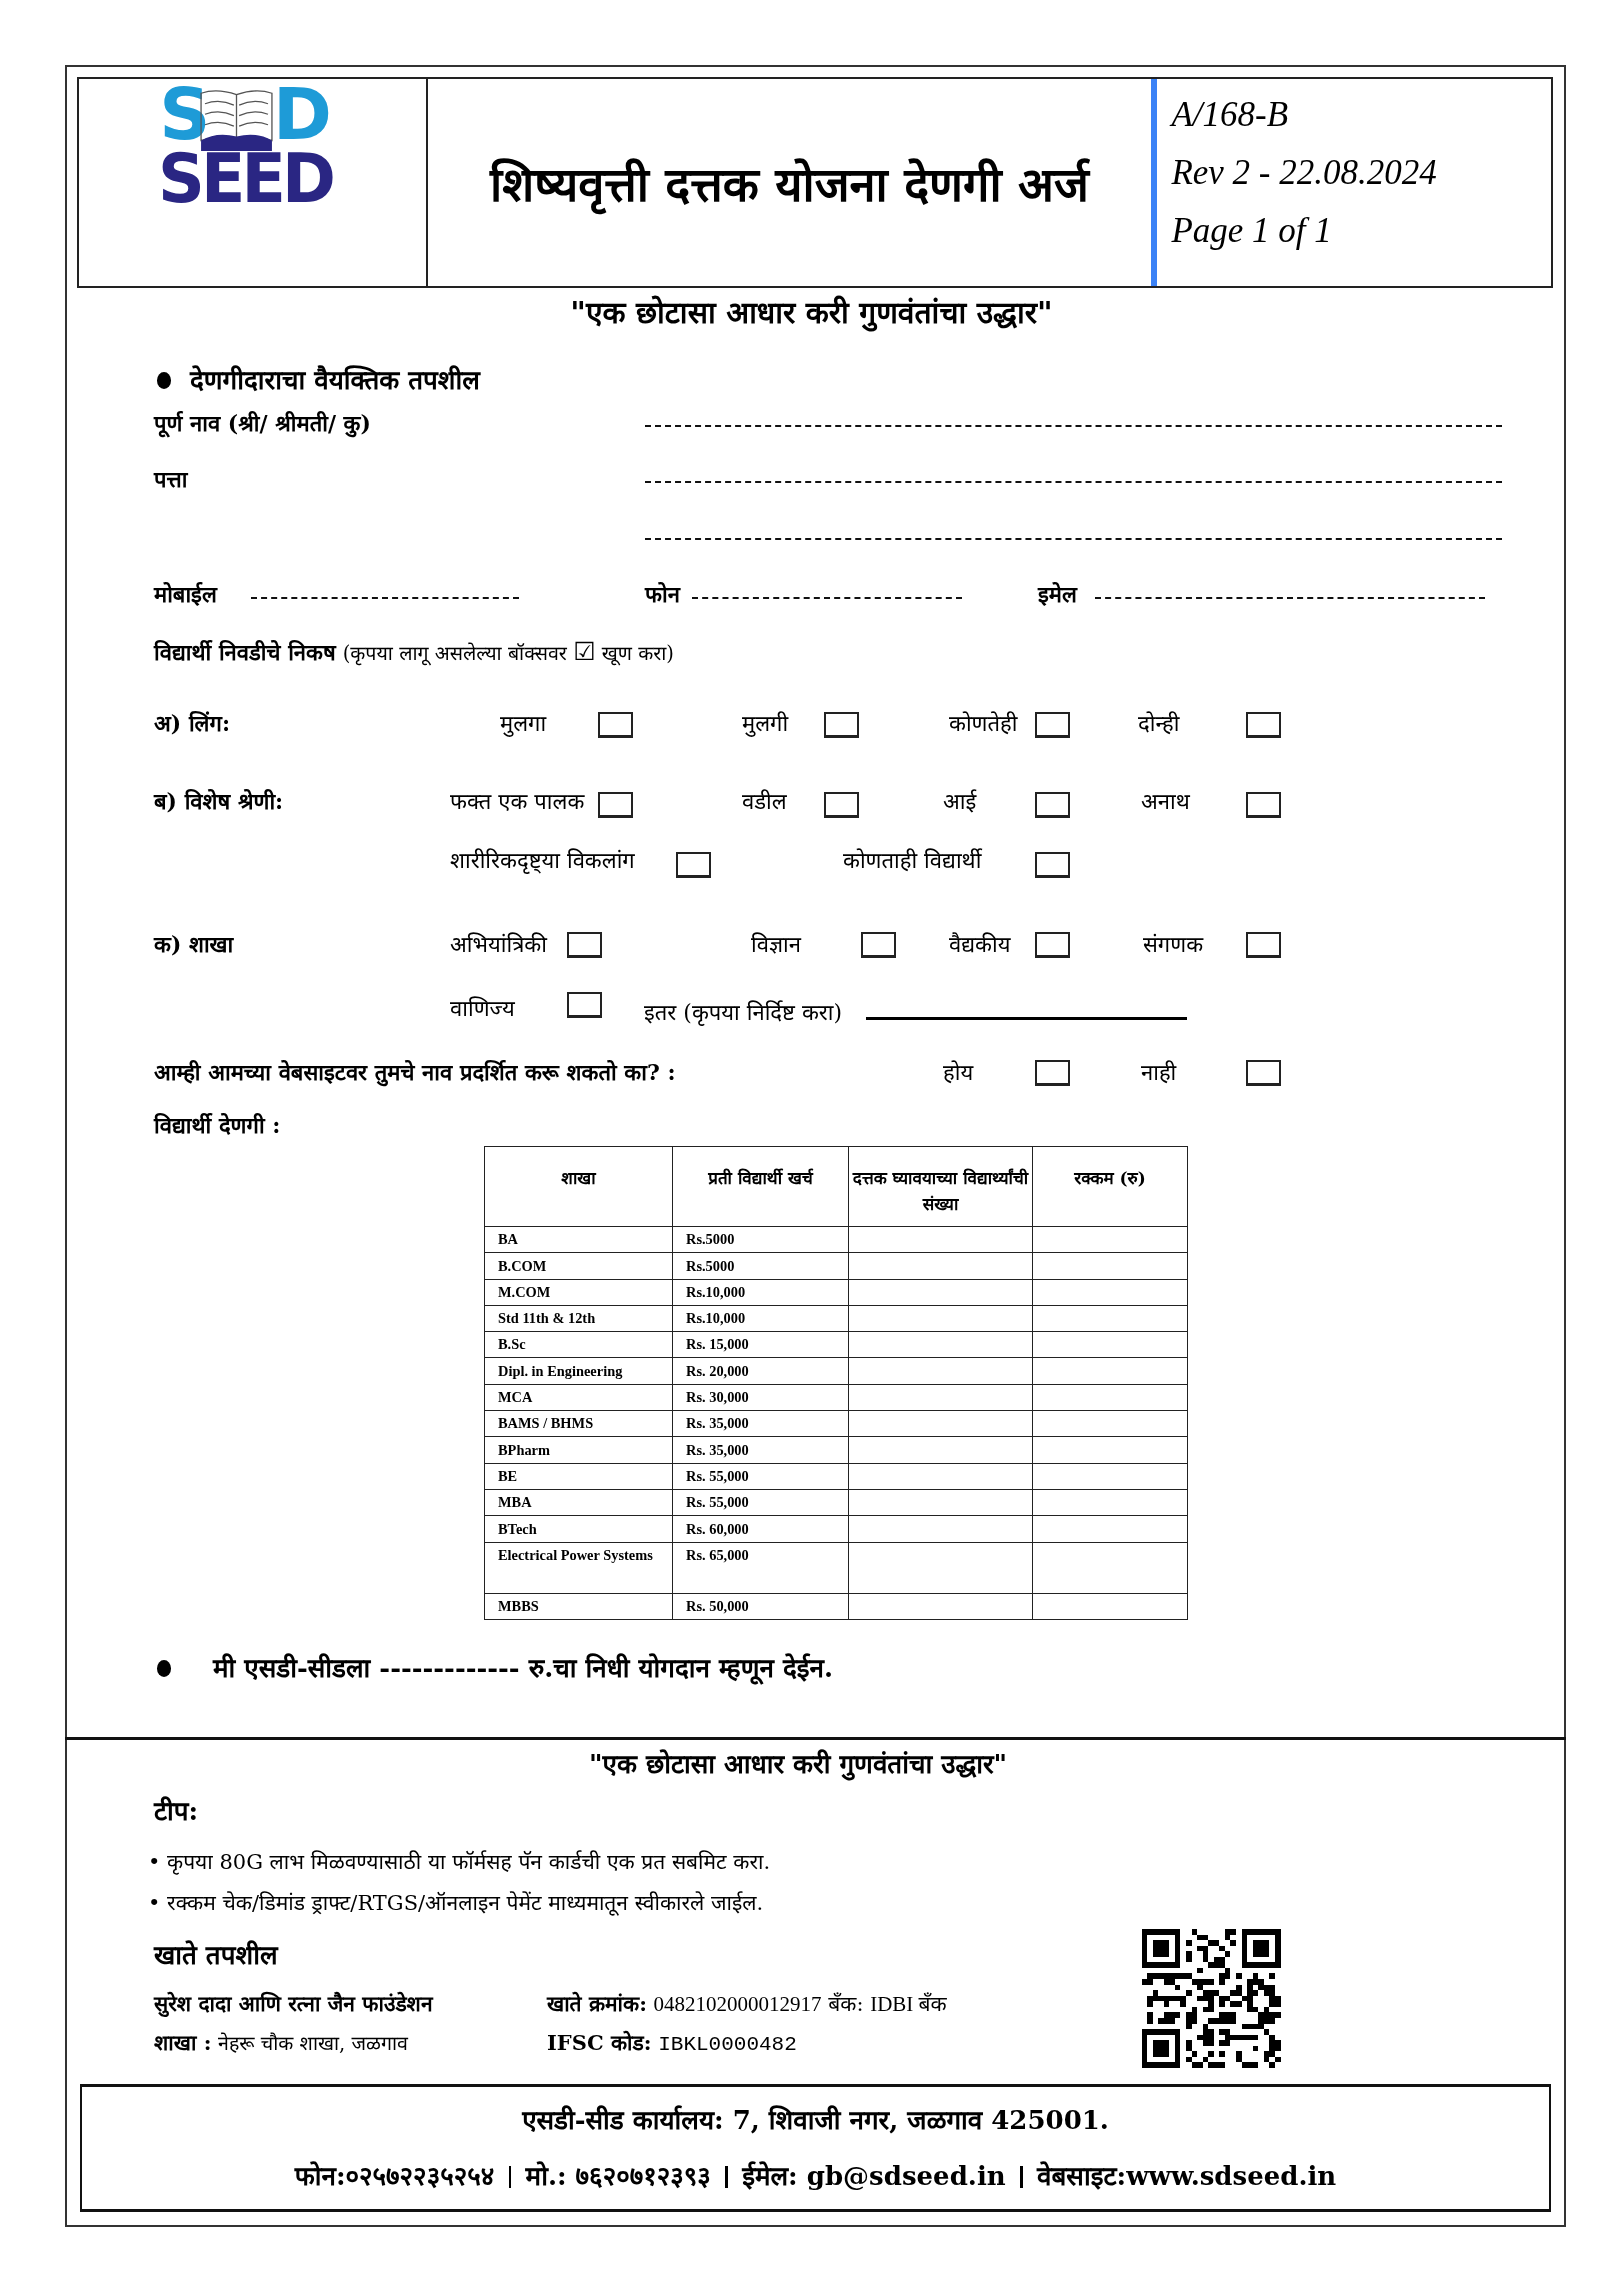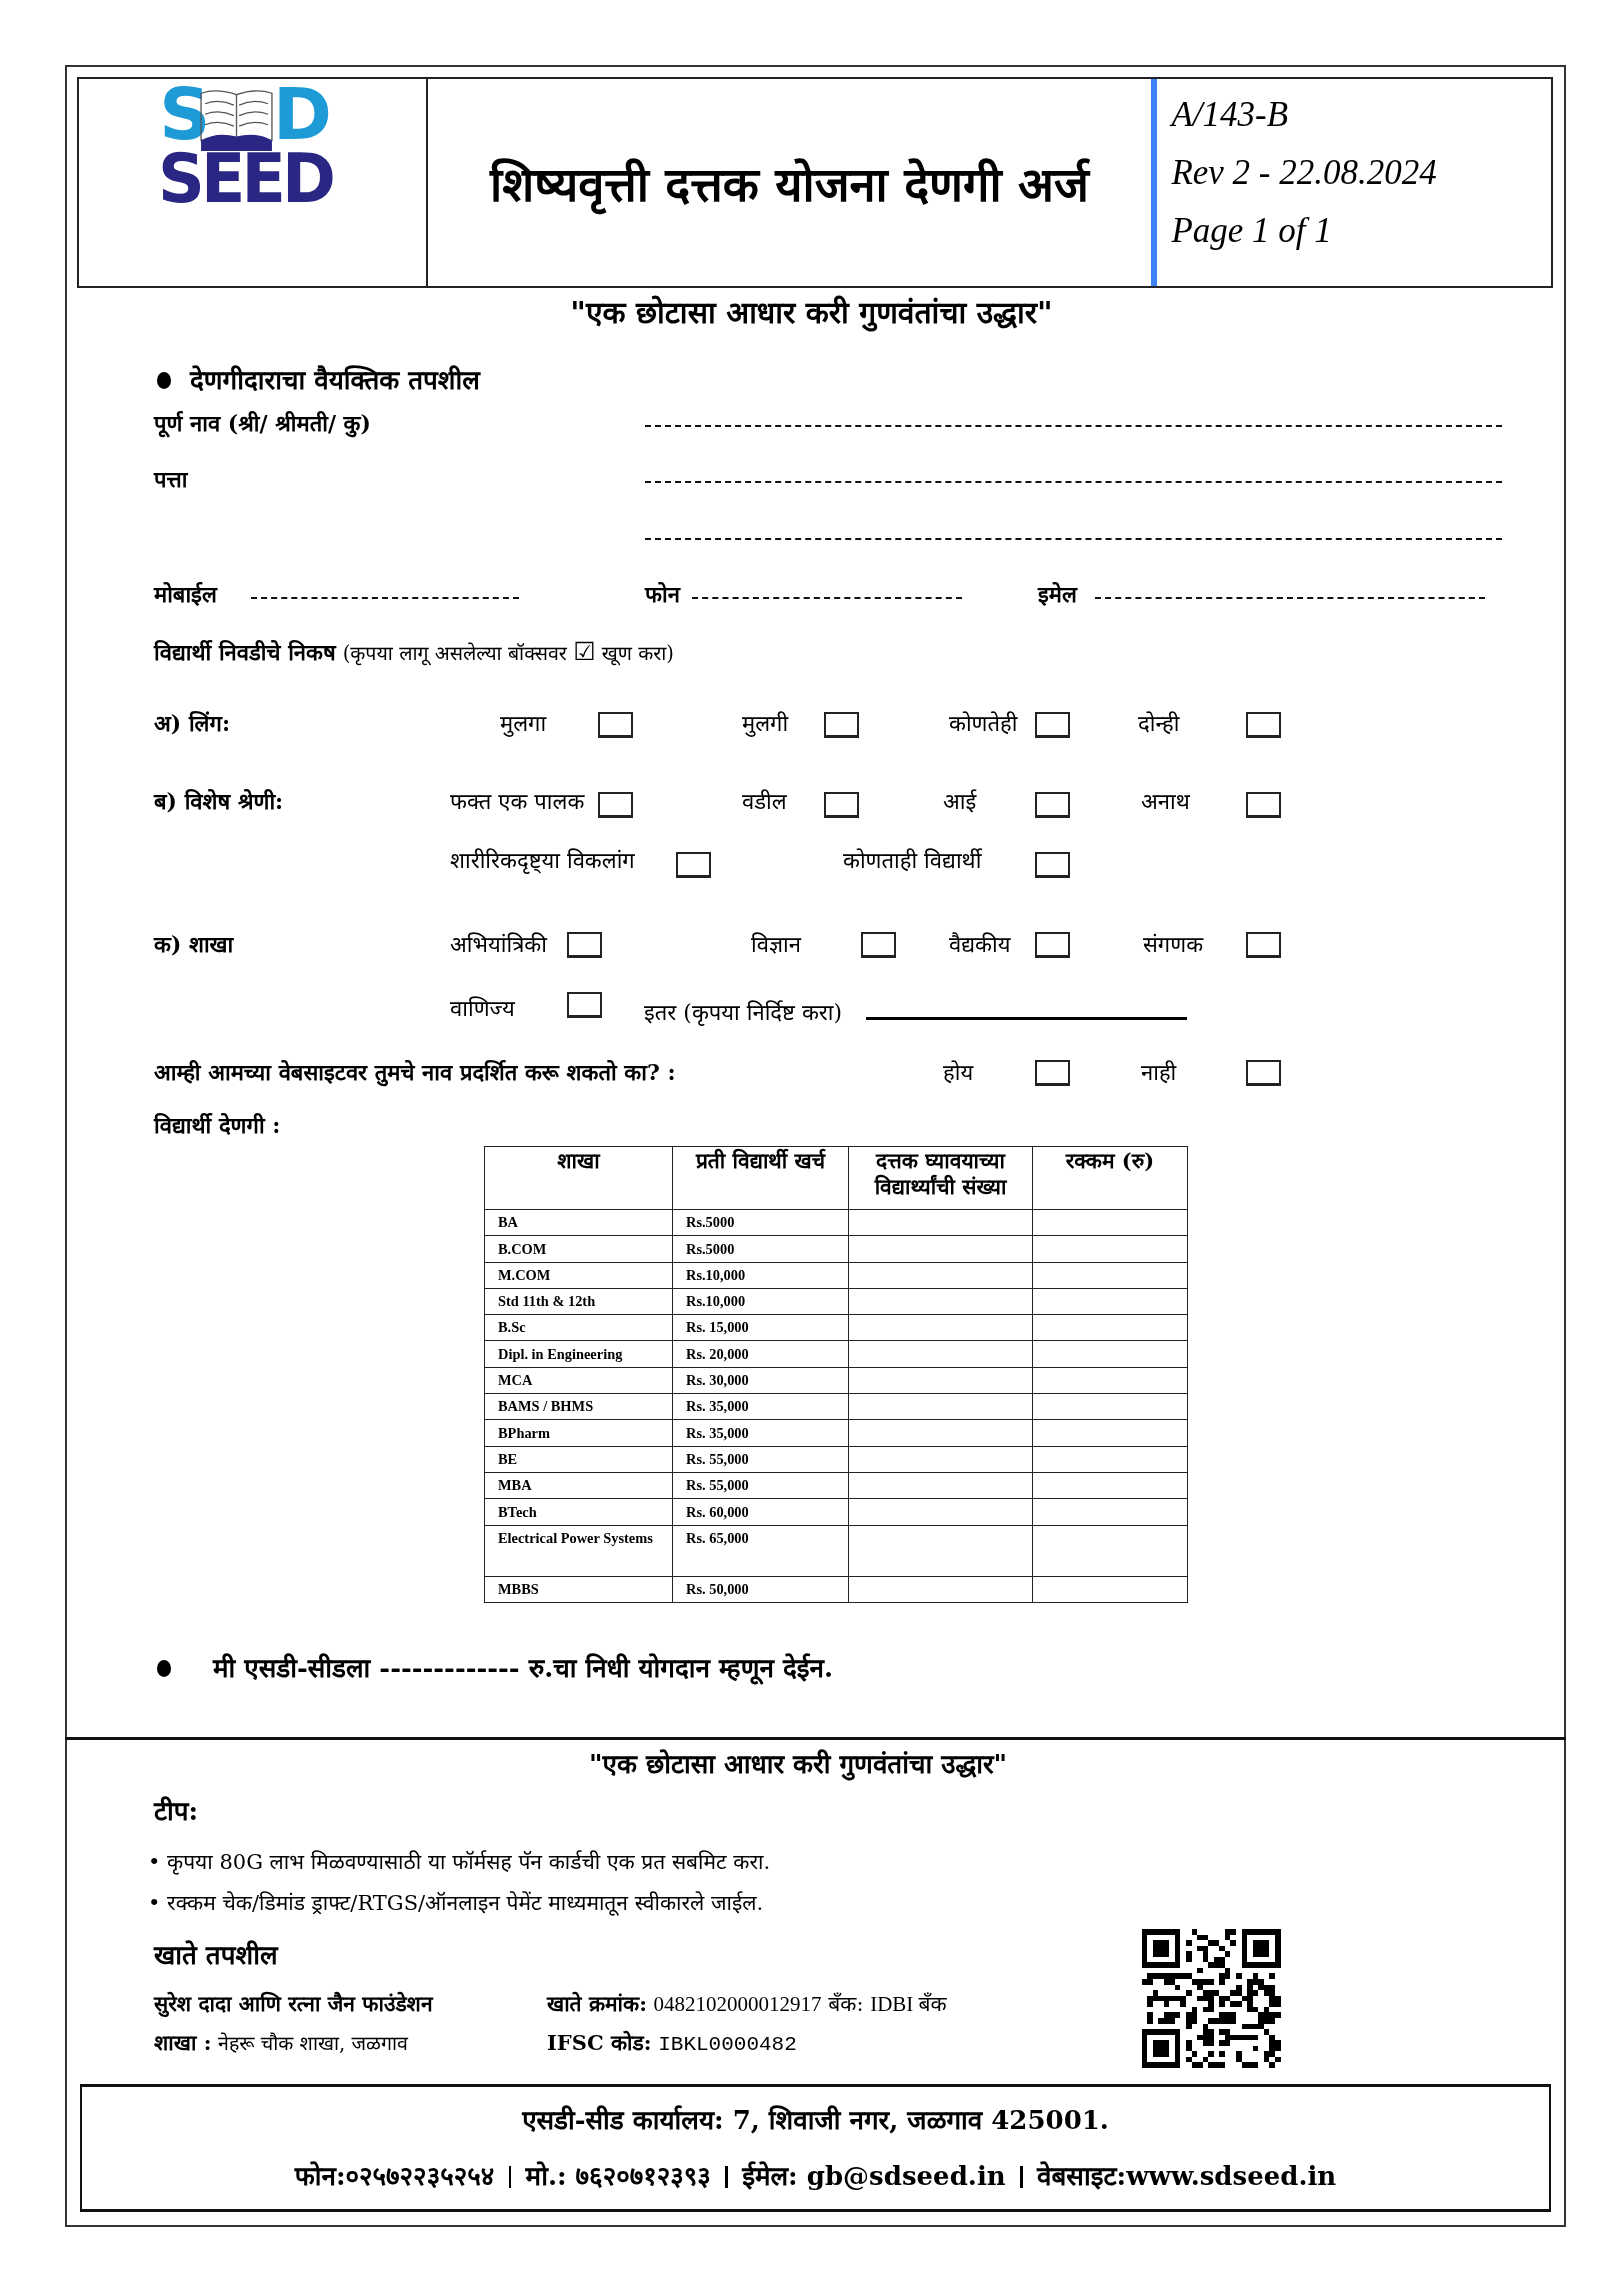--- a/index.html
+++ b/index.html
@@ -21,21 +21,21 @@
   .section-h { font-weight: bold; font-size: 26px; }
   .label { font-weight: bold; font-size: 22px; }
   .opt { font-size: 22px; }
   .dash-line { border-bottom: 2.6px dashed #111; height: 0; }
   .cb { width: 35px; height: 26px; border: 2px solid #222; border-bottom-width: 3.3px; box-sizing: border-box; background: #fff; }
   .bullet { width: 14.4px; height: 17px; border-radius: 50%; background: #000; }
 
   
   .fees { left: 484px; top: 1146px; border-collapse: collapse; font-family: "Liberation Serif", serif; }
   .fees th, .fees td { border: 1.3px solid #222; vertical-align: top; }
-  .fees th { font-family: "DejaVu Serif", serif; font-size: 21px; font-weight: bold; text-align: center; height: 60px; padding-top: 1px; line-height: 26px; }
+  .fees th { font-family: "DejaVu Serif", serif; font-size: 17px; font-weight: bold; text-align: center; height: 60px; padding-top: 18px; line-height: 26px; }
   .fees td { font-size: 14.4px; font-weight: bold; height: 24px; padding: 1.3px 0 0 13px; line-height: 22px; margin-top: 32px; }
   .fees td.tall { height: 49px; }
 
   .divider { left: 65px; top: 1737px; width: 1501px; height: 3.3px; background: #111; }
 
   .tip-line { font-size: 21px; font-family: "DejaVu Serif", serif; }
   .acct-row { font-size: 21px; }
   .qr { left: 1141px; top: 1929px; width: 140px; height: 139px; }
 
   .footer-box { left: 80px; top: 2084px; width: 1471px; height: 128px; border: 2px solid #111; border-top-width: 3.9px; border-bottom-width: 3.9px; box-sizing: border-box; text-align: center; }
@@ -61,21 +61,21 @@
           <path d="M12 56 Q34 48 56 58 M64 58 Q86 48 108 56"></path>
         </g>
         <path d="M6 80 Q30 66 60 74 Q90 66 114 80 L114 96 L6 96 Z" fill="#2a2683"></path>
       </svg>
       <span class="sd" style="left:115px">D</span>
       <span class="seed">SEED</span>
     </div>
   </div>
   <div class="hdr-title">शिष्यवृत्ती दत्तक योजना देणगी अर्ज</div>
   <div class="hdr-meta">
-    <div>A/143-B</div>
+    <div>A/168-B</div>
     <div>Rev 2 - 22.08.2024</div>
     <div>Page 1 of 1</div>
   </div>
 </div>
 
 <div class="abs tagline" style="top:291px">"एक छोटासा आधार करी गुणवंतांचा उद्धार"</div>
 
 <div class="abs bullet" style="left:157px;top:372px"></div>
 <div class="abs section-h" style="left:190px;top:361px">देणगीदाराचा वैयक्तिक तपशील</div>
 

